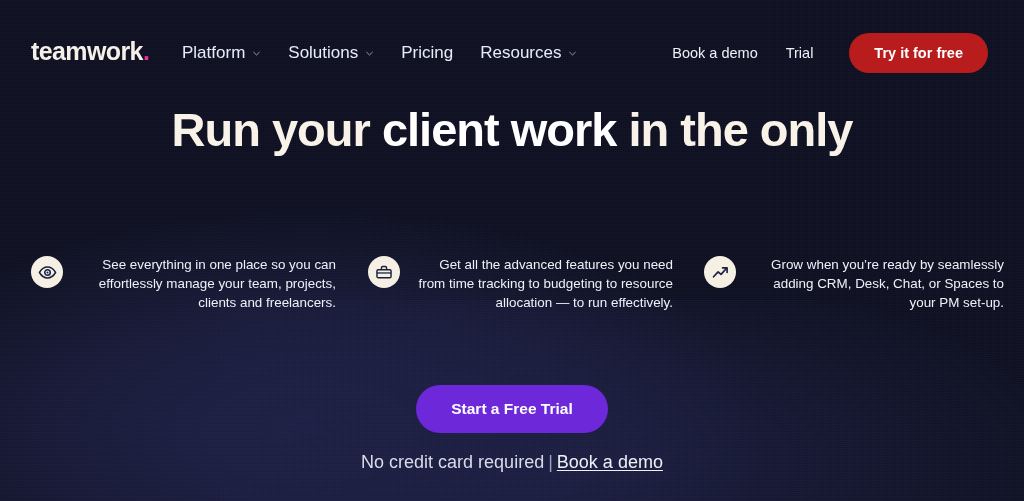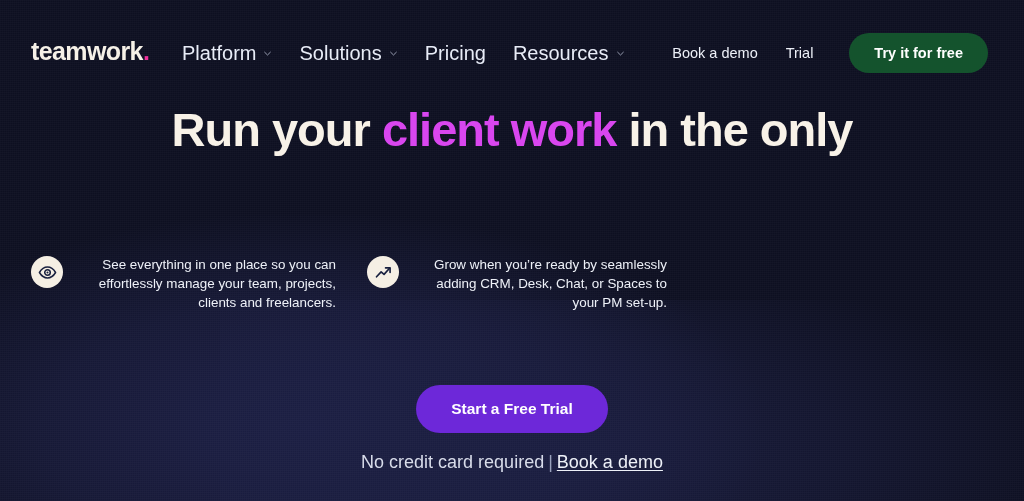--- a/index.html
+++ b/index.html
@@ -54,55 +54,55 @@
   }
   .logo-dot { color:#f0309b; }
 
   .nav-links {
     position:absolute; left:182px; top:0;
     height:56px;
     display:flex; align-items:center; gap:27px;
   }
   .nav-link {
     display:flex; align-items:center; gap:7px;
-    color:#e8ecf7; font-size:20px; font-weight:400;
+    color:#e8ecf7; font-size:17px; font-weight:400;
     white-space:nowrap; cursor:pointer;
   }
   .chev { display:block; width:9px; height:9px; opacity:0.85; }
 
   .nav-right {
     position:absolute; right:36px; top:0;
     height:56px; display:flex; align-items:center; gap:0;
   }
   .nav-right .nav-text {
     color:#edf0f8; font-size:14.5px; white-space:nowrap; cursor:pointer;
   }
   #bookDemoNav { margin-right:28px; }
   #loginNav { margin-right:36px; }
   .btn-try {
-    background:#14532d;
+    background:#b91c1c;
     color:#ffffff;
     font-size:14.5px; font-weight:700;
     border:none; border-radius:24px;
     padding:13px 25px;
     cursor:pointer; white-space:nowrap;
     line-height:1;
   }
 
   
   .headline {
     position:absolute; top:104px; left:0; width:1024px;
     text-align:center;
     color:#f8f2e8;
     font-size:47px;
     font-weight:700;
     line-height:52px;
     letter-spacing:-1.0px;
   }
-  .accent { color:#d946ef; }
+  .accent { color:#ffffff; }
 
   
   .features {
     position:absolute; top:255px; left:0; width:1024px;
     display:flex;
     text-align:right;
   }
   .feature { display:flex; align-items:flex-start; }
   .f1 { margin-left:31px; width:305px; }
   .f2 { margin-left:32px; width:305px; }
@@ -207,20 +207,30 @@
         <span class="f-icon">
           <svg width="19" height="19" viewBox="0 0 24 24">
             <path d="M1.8 12 C4.8 7 8.4 5.2 12 5.2 C15.6 5.2 19.2 7 22.2 12 C19.2 17 15.6 18.8 12 18.8 C8.4 18.8 4.8 17 1.8 12 Z" fill="none" stroke="#18203f" stroke-width="1.9" stroke-linejoin="round"></path>
             <circle cx="12" cy="12" r="3.5" fill="none" stroke="#18203f" stroke-width="1.9"></circle>
             <circle cx="12" cy="12" r="1.3" fill="#18203f"></circle>
           </svg>
         </span>
         <div class="f-text">See everything in one place so you can effortlessly manage your team, projects, clients and freelancers.</div>
       </div>
 
+      <div class="feature f2">
+        <span class="f-icon">
+          <svg width="18" height="18" viewBox="0 0 24 24">
+            <rect x="2.6" y="9" width="18.8" height="10.6" rx="1.7" fill="none" stroke="#18203f" stroke-width="1.9"></rect>
+            <path d="M8.6 9 V6.4 A1.7 1.7 0 0 1 10.3 4.7 H13.7 A1.7 1.7 0 0 1 15.4 6.4 V9" fill="none" stroke="#18203f" stroke-width="1.9" stroke-linejoin="round"></path>
+            <line x1="2.6" y1="13.3" x2="21.4" y2="13.3" stroke="#18203f" stroke-width="1.7"></line>
+          </svg>
+        </span>
+        <div class="f-text">Get all the advanced features you need from time tracking to budgeting to resource allocation — to run effectively.</div>
+      </div>
 
       <div class="feature f3">
         <span class="f-icon">
           <svg width="19" height="19" viewBox="0 0 24 24">
             <path d="M3.2 17.4 L9 11.2 L12.7 14.3 L19.6 6.6" fill="none" stroke="#18203f" stroke-width="2.1" stroke-linecap="round" stroke-linejoin="round"></path>
             <path d="M14.6 6.2 L20.3 6.2 L20.3 11.9" fill="none" stroke="#18203f" stroke-width="2.1" stroke-linecap="round" stroke-linejoin="round"></path>
           </svg>
         </span>
         <div class="f-text">Grow when you’re ready by seamlessly adding CRM, Desk, Chat, or Spaces to your PM set-up.</div>
       </div>

